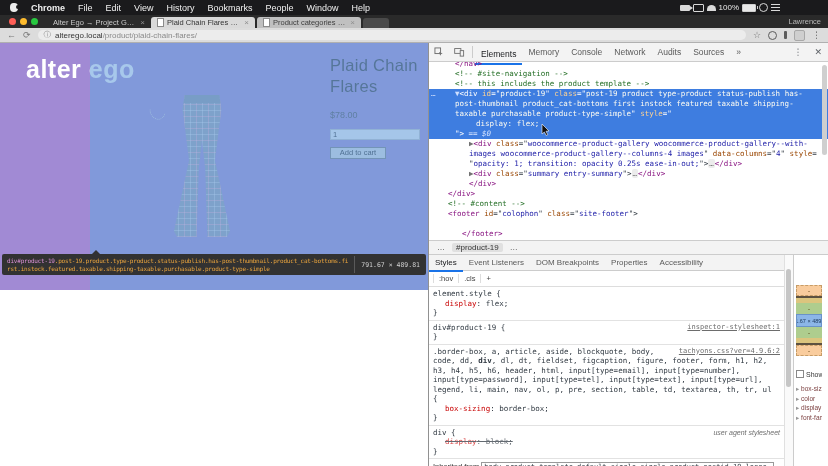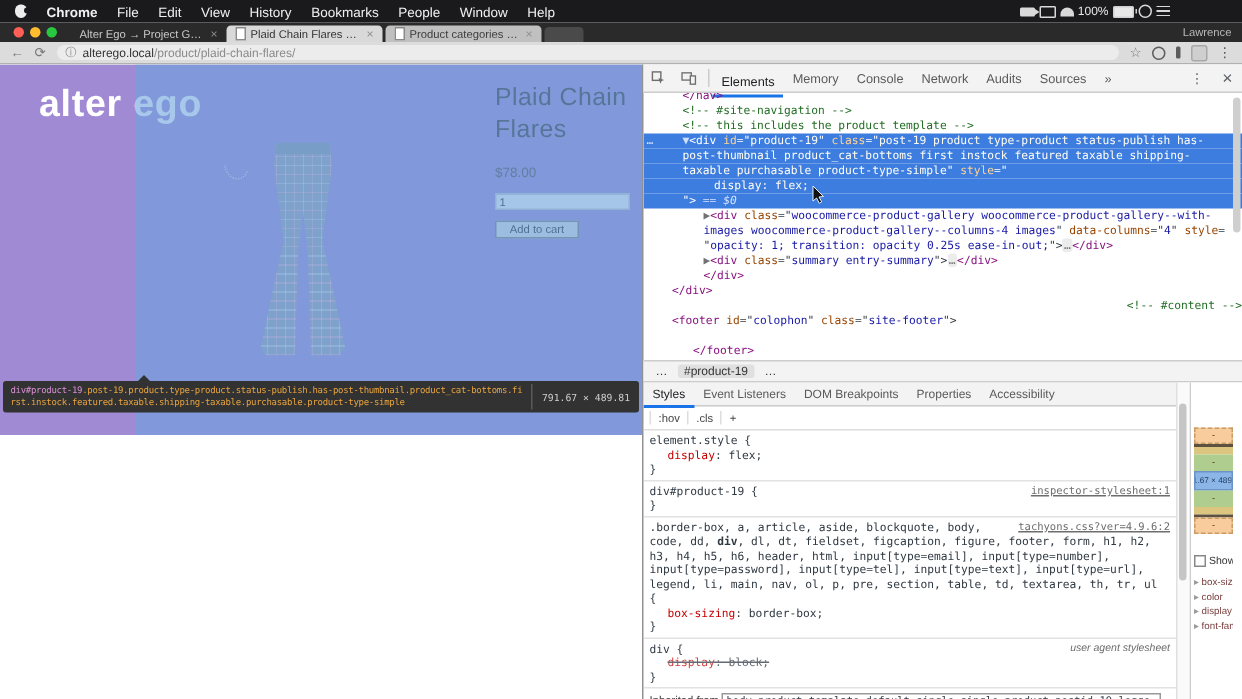--- a/index.html
+++ b/index.html
@@ -296,21 +296,21 @@
           <div class="line sel" style="padding-left: 26px;"><span class="tk-val">post-thumbnail product_cat-bottoms first instock featured taxable shipping-</span></div>
           <div class="line sel" style="padding-left: 26px;"><span class="tk-val">taxable purchasable product-type-simple</span><span class="tk-plain">" </span><span class="tk-attr">style</span><span class="tk-plain">="</span></div>
           <div class="line sel" style="padding-left: 47px;"><span class="tk-val">display: flex;</span></div>
           <div class="line sel" style="padding-left: 26px;"><span class="tk-plain">"</span><span class="tk-tag">&gt;</span><span class="tk-flag"> == $0</span></div>
           <div class="line" style="padding-left: 40px;"><span class="tk-arrow">▶</span><span class="tk-tag">&lt;div</span><span class="tk-plain"> </span><span class="tk-attr">class</span><span class="tk-plain">="</span><span class="tk-val">woocommerce-product-gallery woocommerce-product-gallery--with-</span></div>
           <div class="line" style="padding-left: 40px;"><span class="tk-val">images woocommerce-product-gallery--columns-4 images</span><span class="tk-plain">" </span><span class="tk-attr">data-columns</span><span class="tk-plain">="</span><span class="tk-val">4</span><span class="tk-plain">" </span><span class="tk-attr">style</span><span class="tk-plain">=</span></div>
           <div class="line" style="padding-left: 40px;"><span class="tk-plain">"</span><span class="tk-val">opacity: 1; transition: opacity 0.25s ease-in-out;</span><span class="tk-plain">"&gt;</span><span class="tk-ell">…</span><span class="tk-tag">&lt;/div&gt;</span></div>
           <div class="line" style="padding-left: 40px;"><span class="tk-arrow">▶</span><span class="tk-tag">&lt;div</span><span class="tk-plain"> </span><span class="tk-attr">class</span><span class="tk-plain">="</span><span class="tk-val">summary entry-summary</span><span class="tk-plain">"&gt;</span><span class="tk-ell">…</span><span class="tk-tag">&lt;/div&gt;</span></div>
           <div class="line" style="padding-left: 40px;"><span class="tk-tag">&lt;/div&gt;</span></div>
           <div class="line" style="padding-left: 19px;"><span class="tk-tag">&lt;/div&gt;</span></div>
-          <div class="line" style="padding-left: 6px; text-align: right;"><span class="tk-comment">&lt;!-- #content --&gt;</span></div>
+          <div class="line" style="padding-left: 19px;"><span class="tk-comment">&lt;!-- #content --&gt;</span></div>
           <div class="line" style="padding-left: 19px;"><span class="tk-tag">&lt;footer</span><span class="tk-plain"> </span><span class="tk-attr">id</span><span class="tk-plain">="</span><span class="tk-val">colophon</span><span class="tk-plain">" </span><span class="tk-attr">class</span><span class="tk-plain">="</span><span class="tk-val">site-footer</span><span class="tk-plain">"&gt;</span></div>
           <div class="line" style="padding-left: 19px;"><span class="tk-plain"> </span></div>
           <div class="line" style="padding-left: 33px;"><span class="tk-tag">&lt;/footer&gt;</span></div>
           <div class="dom-scroll"></div>
       </div>
 
       <div class="crumbbar" id="crumbbar">
           <span class="crumb">…</span>
           <span class="crumb current">#product-19</span>
           <span class="crumb">…</span>

